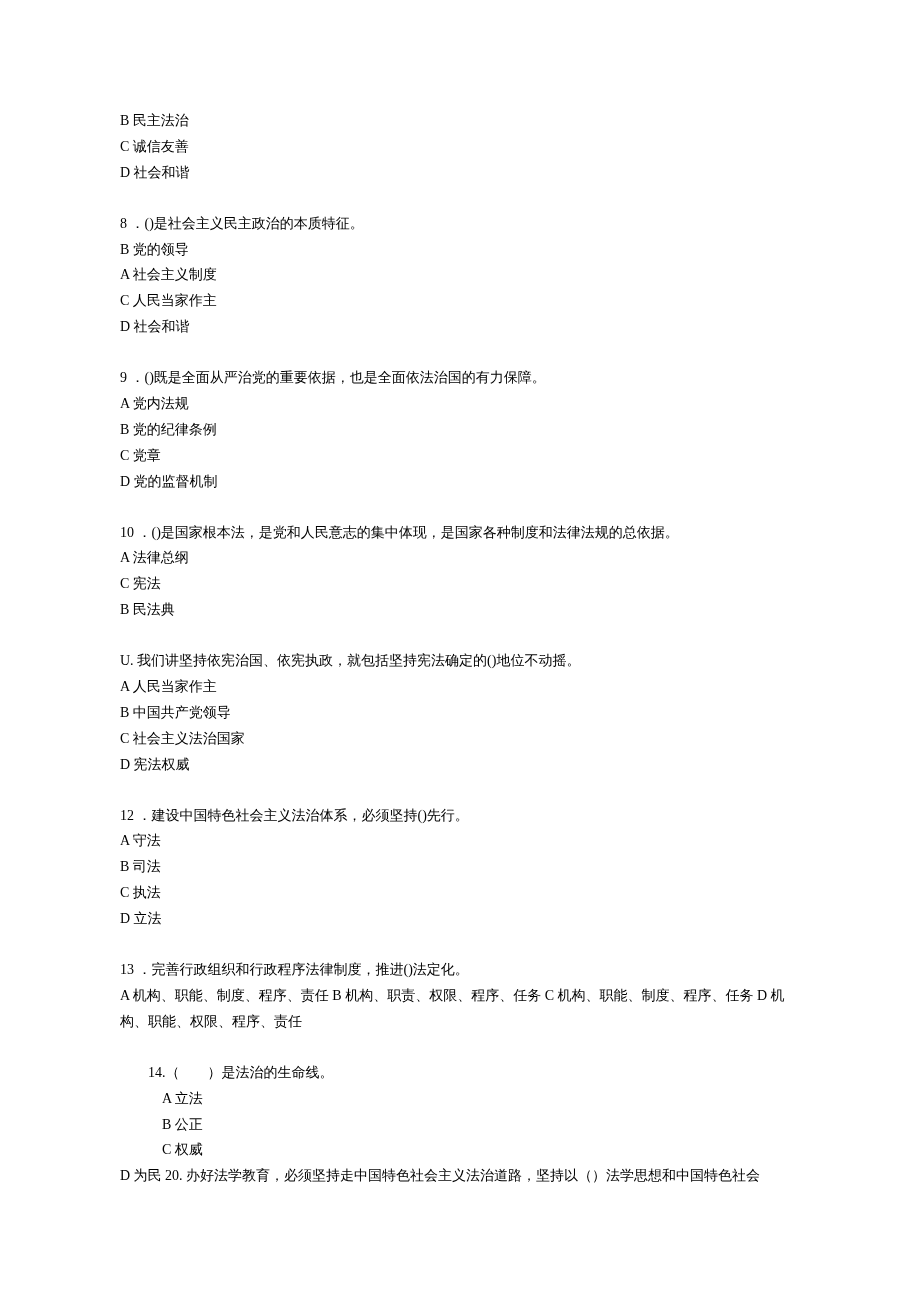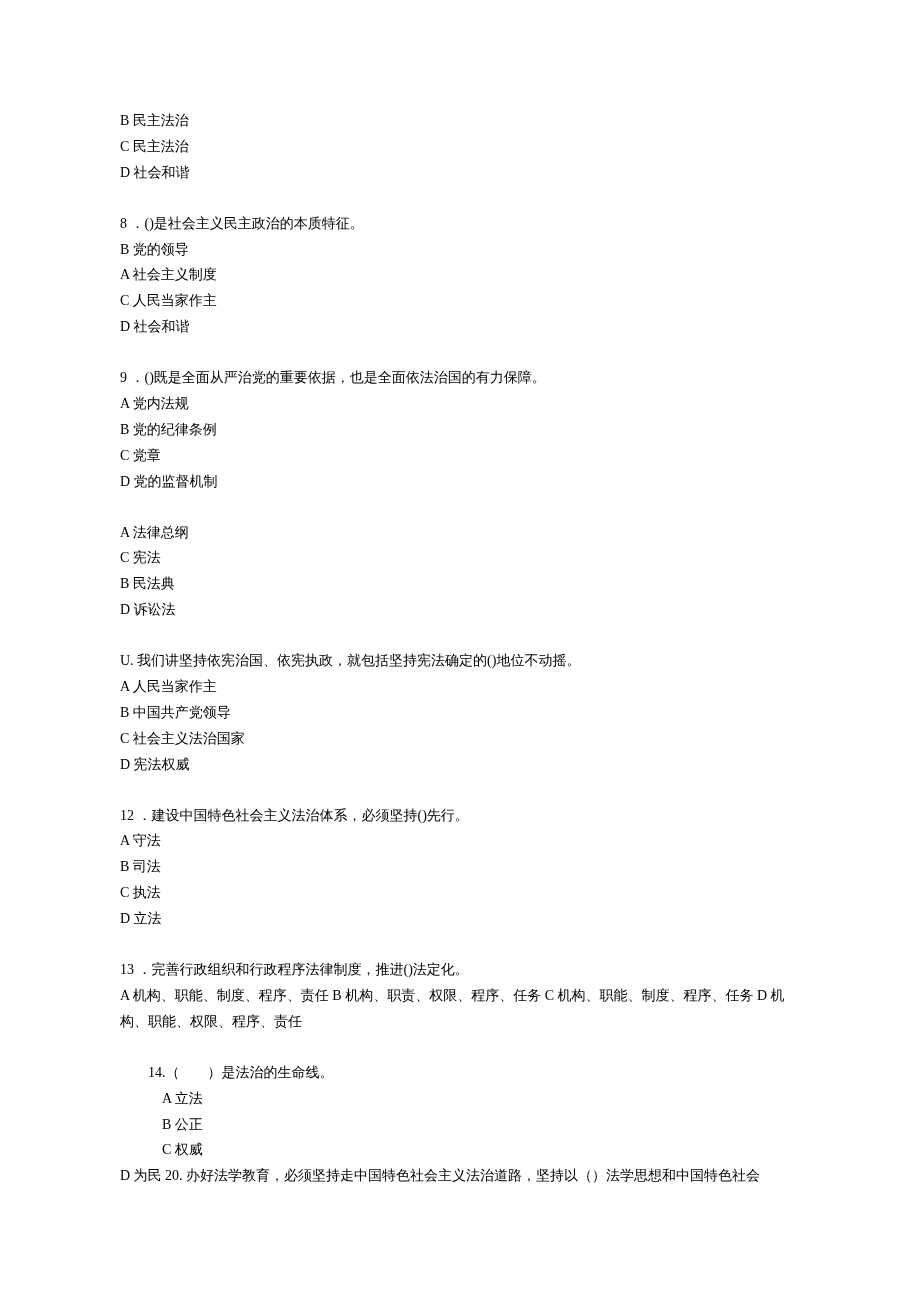--- a/index.html
+++ b/index.html
@@ -29,45 +29,45 @@
   .indent2 {
     padding-left: 42px;
   }
 </style>
 </head>
 <body>
 
 <div class="page">
 
   <div class="line">B 民主法治</div>
-  <div class="line">C 民主法治</div>
+  <div class="line">C 诚信友善</div>
   <div class="line">D 社会和谐</div>
 
   <div class="blank"></div>
 
   <div class="line">8 ．()是社会主义民主政治的本质特征。</div>
   <div class="line">B 党的领导</div>
   <div class="line">A 社会主义制度</div>
   <div class="line">C 人民当家作主</div>
   <div class="line">D 社会和谐</div>
 
   <div class="blank"></div>
 
   <div class="line">9 ．()既是全面从严治党的重要依据，也是全面依法治国的有力保障。</div>
   <div class="line">A 党内法规</div>
   <div class="line">B 党的纪律条例</div>
   <div class="line">C 党章</div>
   <div class="line">D 党的监督机制</div>
 
   <div class="blank"></div>
 
+  <div class="line">10 ．()是国家根本法，是党和人民意志的集中体现，是国家各种制度和法律法规的总依据。</div>
   <div class="line">A 法律总纲</div>
   <div class="line">C 宪法</div>
   <div class="line">B 民法典</div>
-  <div class="line">D 诉讼法</div>
 
   <div class="blank"></div>
 
   <div class="line">U. 我们讲坚持依宪治国、依宪执政，就包括坚持宪法确定的()地位不动摇。</div>
   <div class="line">A 人民当家作主</div>
   <div class="line">B 中国共产党领导</div>
   <div class="line">C 社会主义法治国家</div>
   <div class="line">D 宪法权威</div>
 
   <div class="blank"></div>

